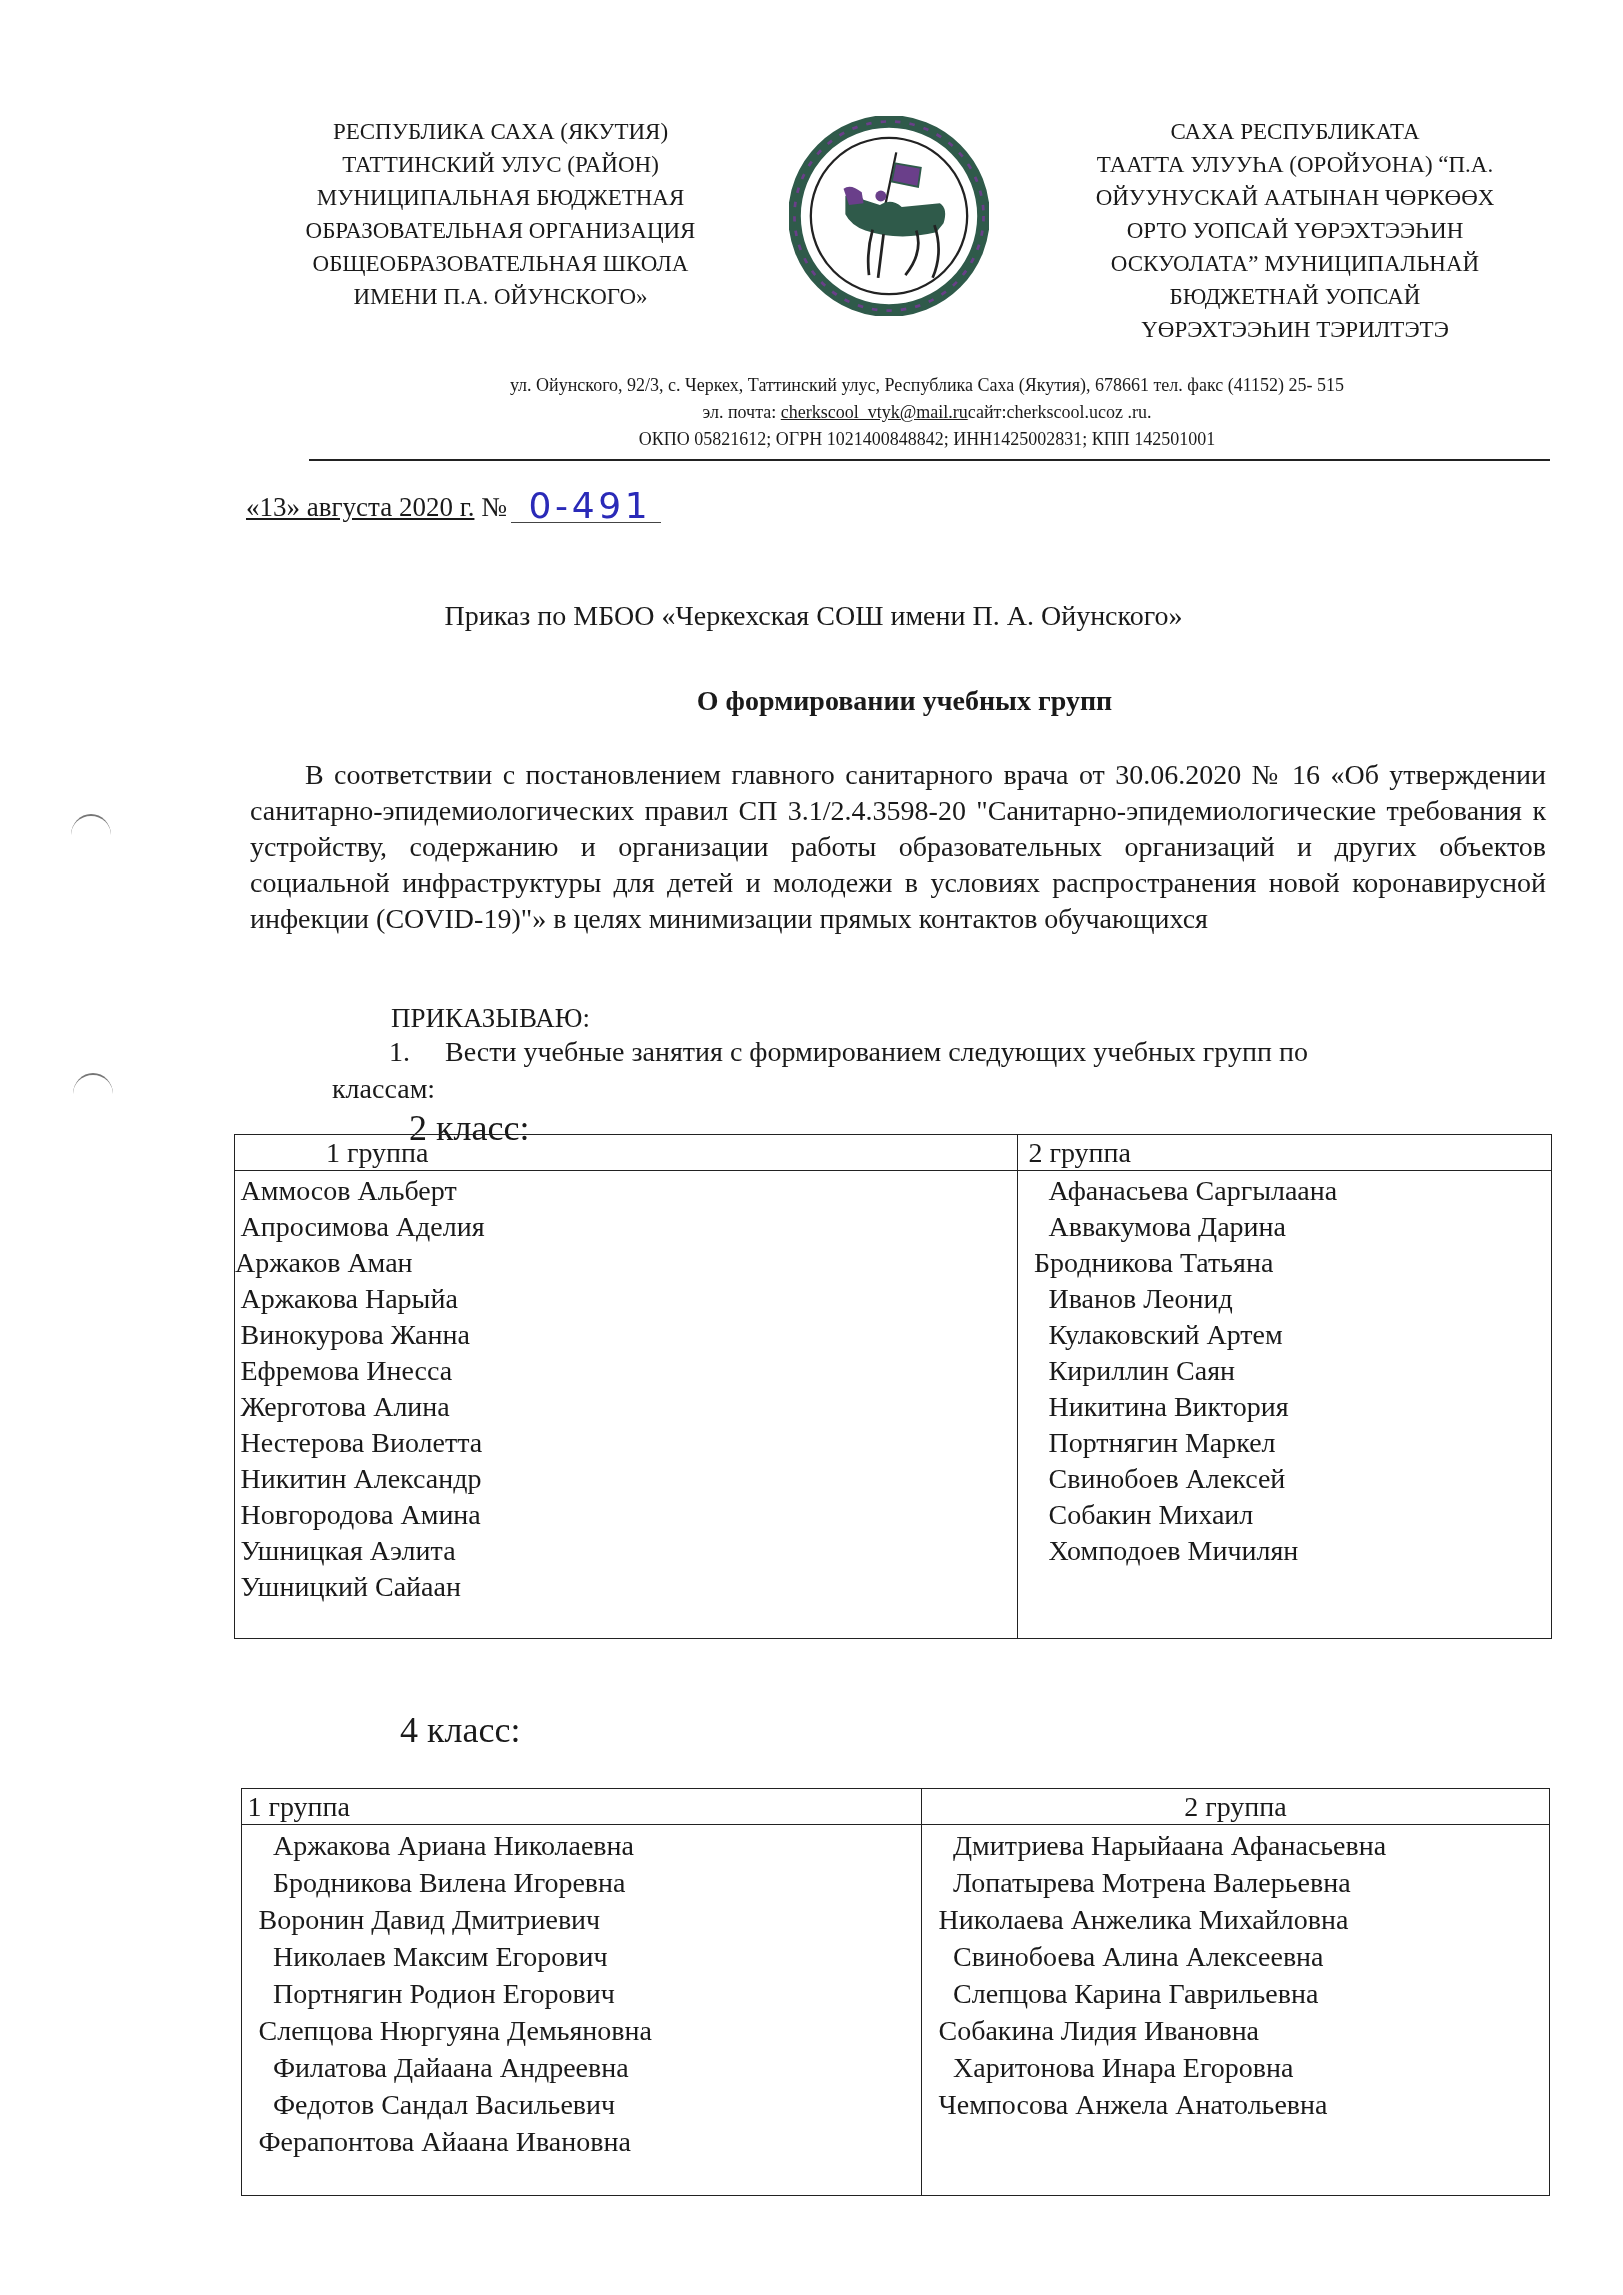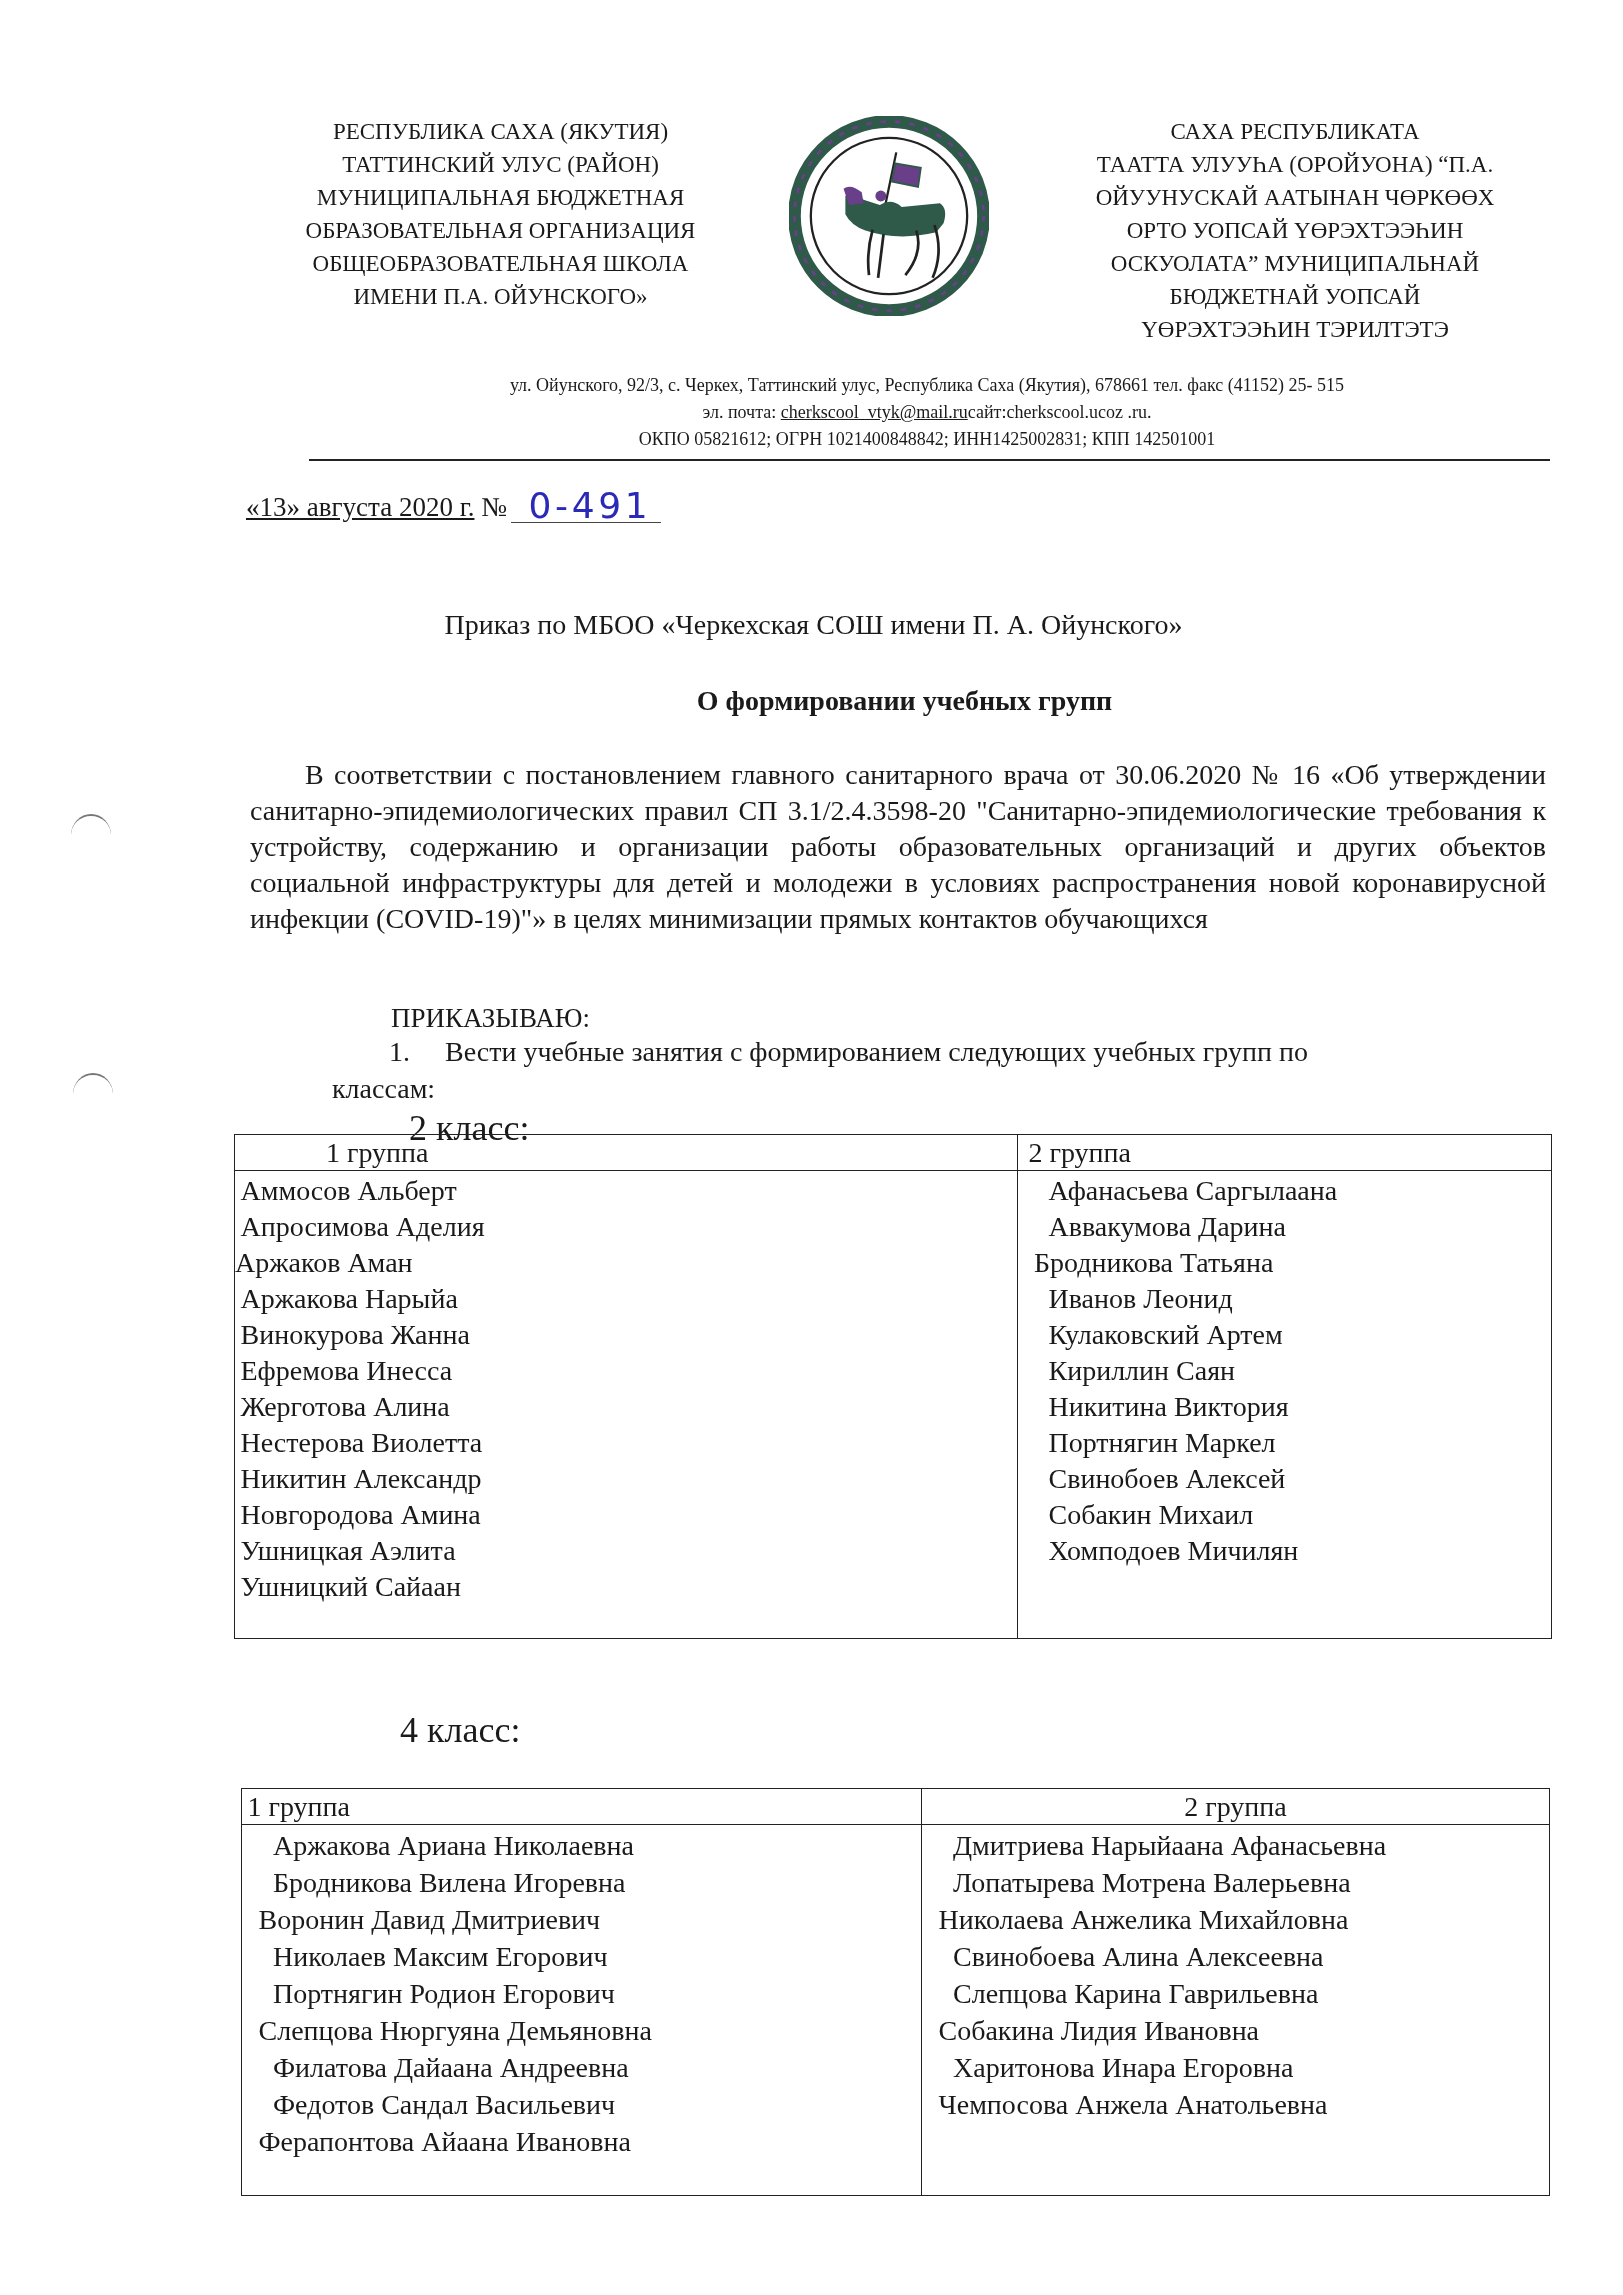--- a/index.html
+++ b/index.html
@@ -20,21 +20,21 @@
   #contact-3 { top: 427px; }
   .email { text-decoration: underline; }
   #rule { left: 309px; top: 459px; width: 1241px; height: 0; border-top: 2.7px solid #222; }
   #date-line { left: 246px; top: 489px; font-size: 27px; }
   #date-text { text-decoration: underline; }
   #num-field {
     display: inline-block; width: 132px; border-bottom: 1.4px solid #444; margin-left: 3.6px;
     font-family: "DejaVu Sans", sans-serif; color: #2a2ab8; font-size: 36px; line-height: 33px;
     text-align: left; letter-spacing: 3.6px; padding-left: 18px; vertical-align: bottom;
   }
-  #order-title { left: 227px; top: 600px; width: 1173px; text-align: center; font-size: 28px; margin-top: 9px; }
+  #order-title { left: 227px; top: 600px; width: 1173px; text-align: center; font-size: 28px; }
   #subject { left: 227px; top: 685px; width: 1355px; text-align: center; font-size: 28px; font-weight: bold; }
   #body-para {
     left: 250px; top: 757px; width: 1296px; font-size: 28px; line-height: 36px; text-align: justify;
     text-indent: 55px;
   }
   #order-verb { left: 391px; top: 1003px; font-size: 27px; }
   #item-1 { left: 389px; top: 1036px; width: 1182px; font-size: 28px; }
   #item-1 .num { display: inline-block; width: 56px; }
   #item-1-cont { left: 332px; top: 1073px; font-size: 28px; }
   .class-label { font-size: 36px; font-weight: normal; }

